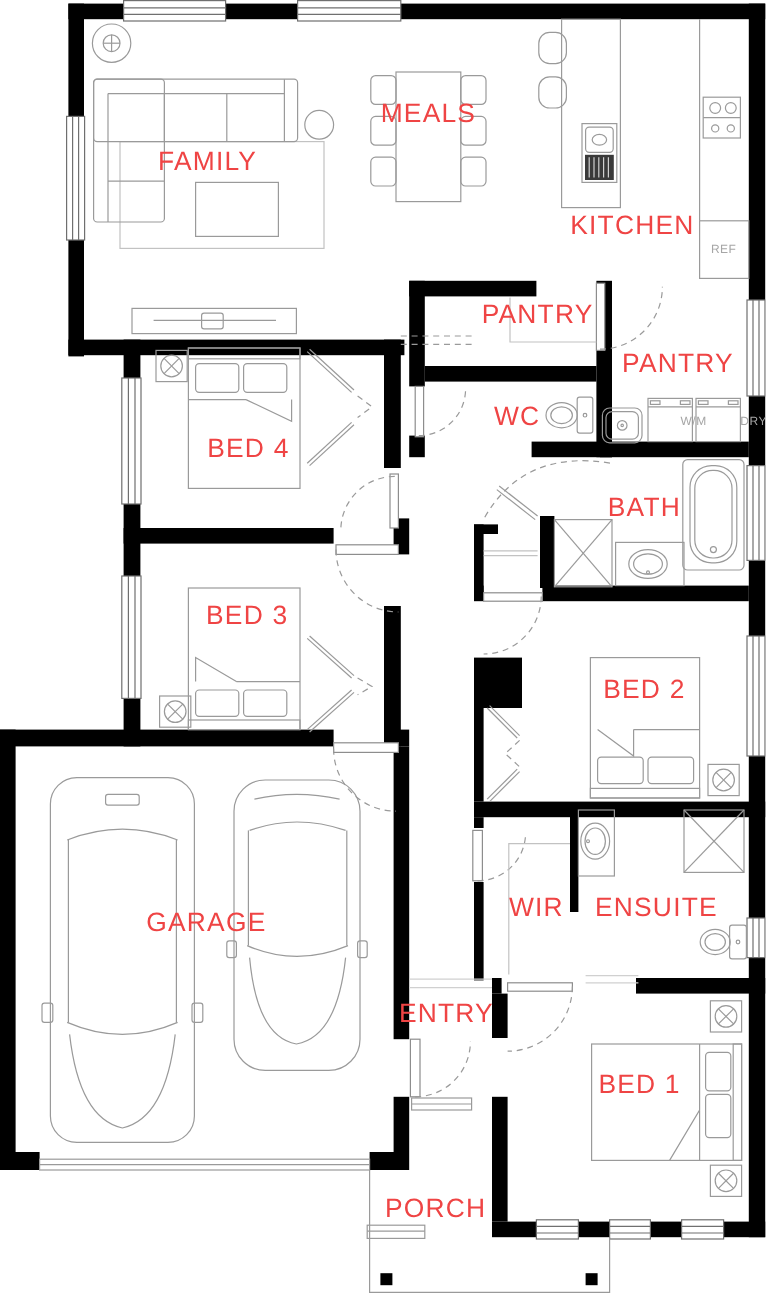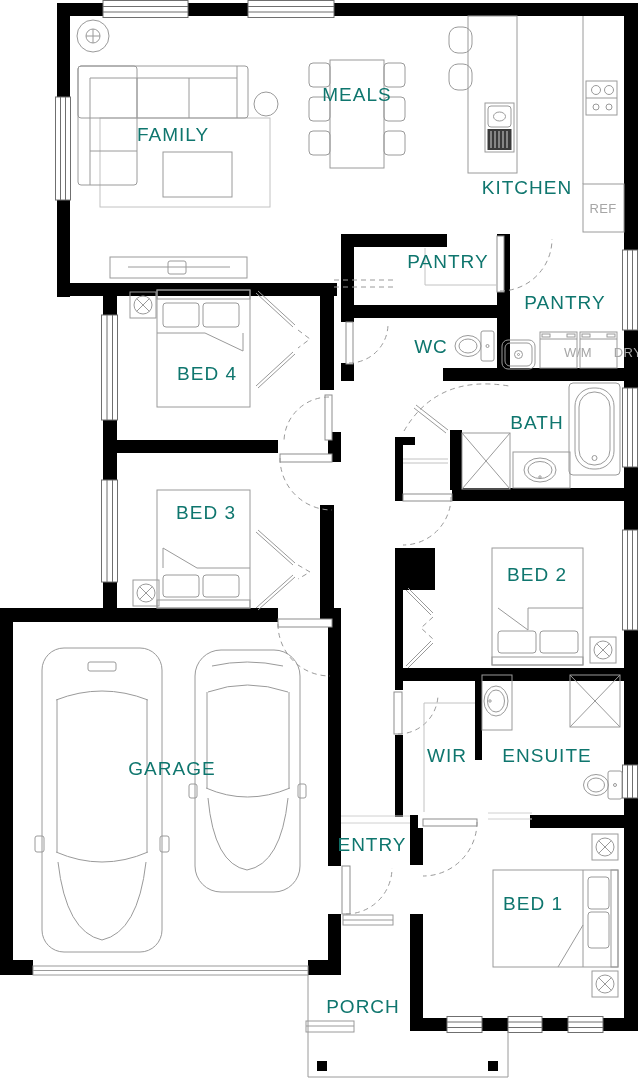--- a/index.html
+++ b/index.html
@@ -3,26 +3,26 @@
 <meta charset="utf-8">
 <style>
   html,body{margin:0;padding:0;background:#ffffff;}
   .stage{
     position:relative;width:638px;height:1080px;background:#ffffff;
     font-family:"Liberation Sans",sans-serif;overflow:hidden;
   }
   .stage svg{position:absolute;left:0;top:0;}
   .lbl{
     position:absolute;transform:translate(-50%,-50%);
-    font-size:19px;letter-spacing:1px;color:#0f766e;white-space:nowrap;
+    font-size:22px;letter-spacing:1px;color:#ef4444;white-space:nowrap;
     -webkit-user-select:none;user-select:none;
   }
   .lbl-sm{
     position:absolute;transform:translate(-50%,-50%);
-    font-size:13px;letter-spacing:.4px;color:#a6a6a6;white-space:nowrap;
+    font-size:10px;letter-spacing:.4px;color:#a6a6a6;white-space:nowrap;
   }
   
   .w   {fill:#000000;}
   .f   {fill:none;stroke:#9a9a9a;stroke-width:1;}
   .fl  {fill:none;stroke:#c2c2c2;stroke-width:1;}
   .d   {fill:none;stroke:#9a9a9a;stroke-width:1;stroke-dasharray:5 4;}
   .win {fill:#ffffff;stroke:#6f6f6f;stroke-width:1;}
   .wl  {stroke:#6f6f6f;stroke-width:1;}
   .leaf{fill:#ffffff;stroke:#8d8d8d;stroke-width:1;}
   .dk  {fill:#3a3a3a;}

